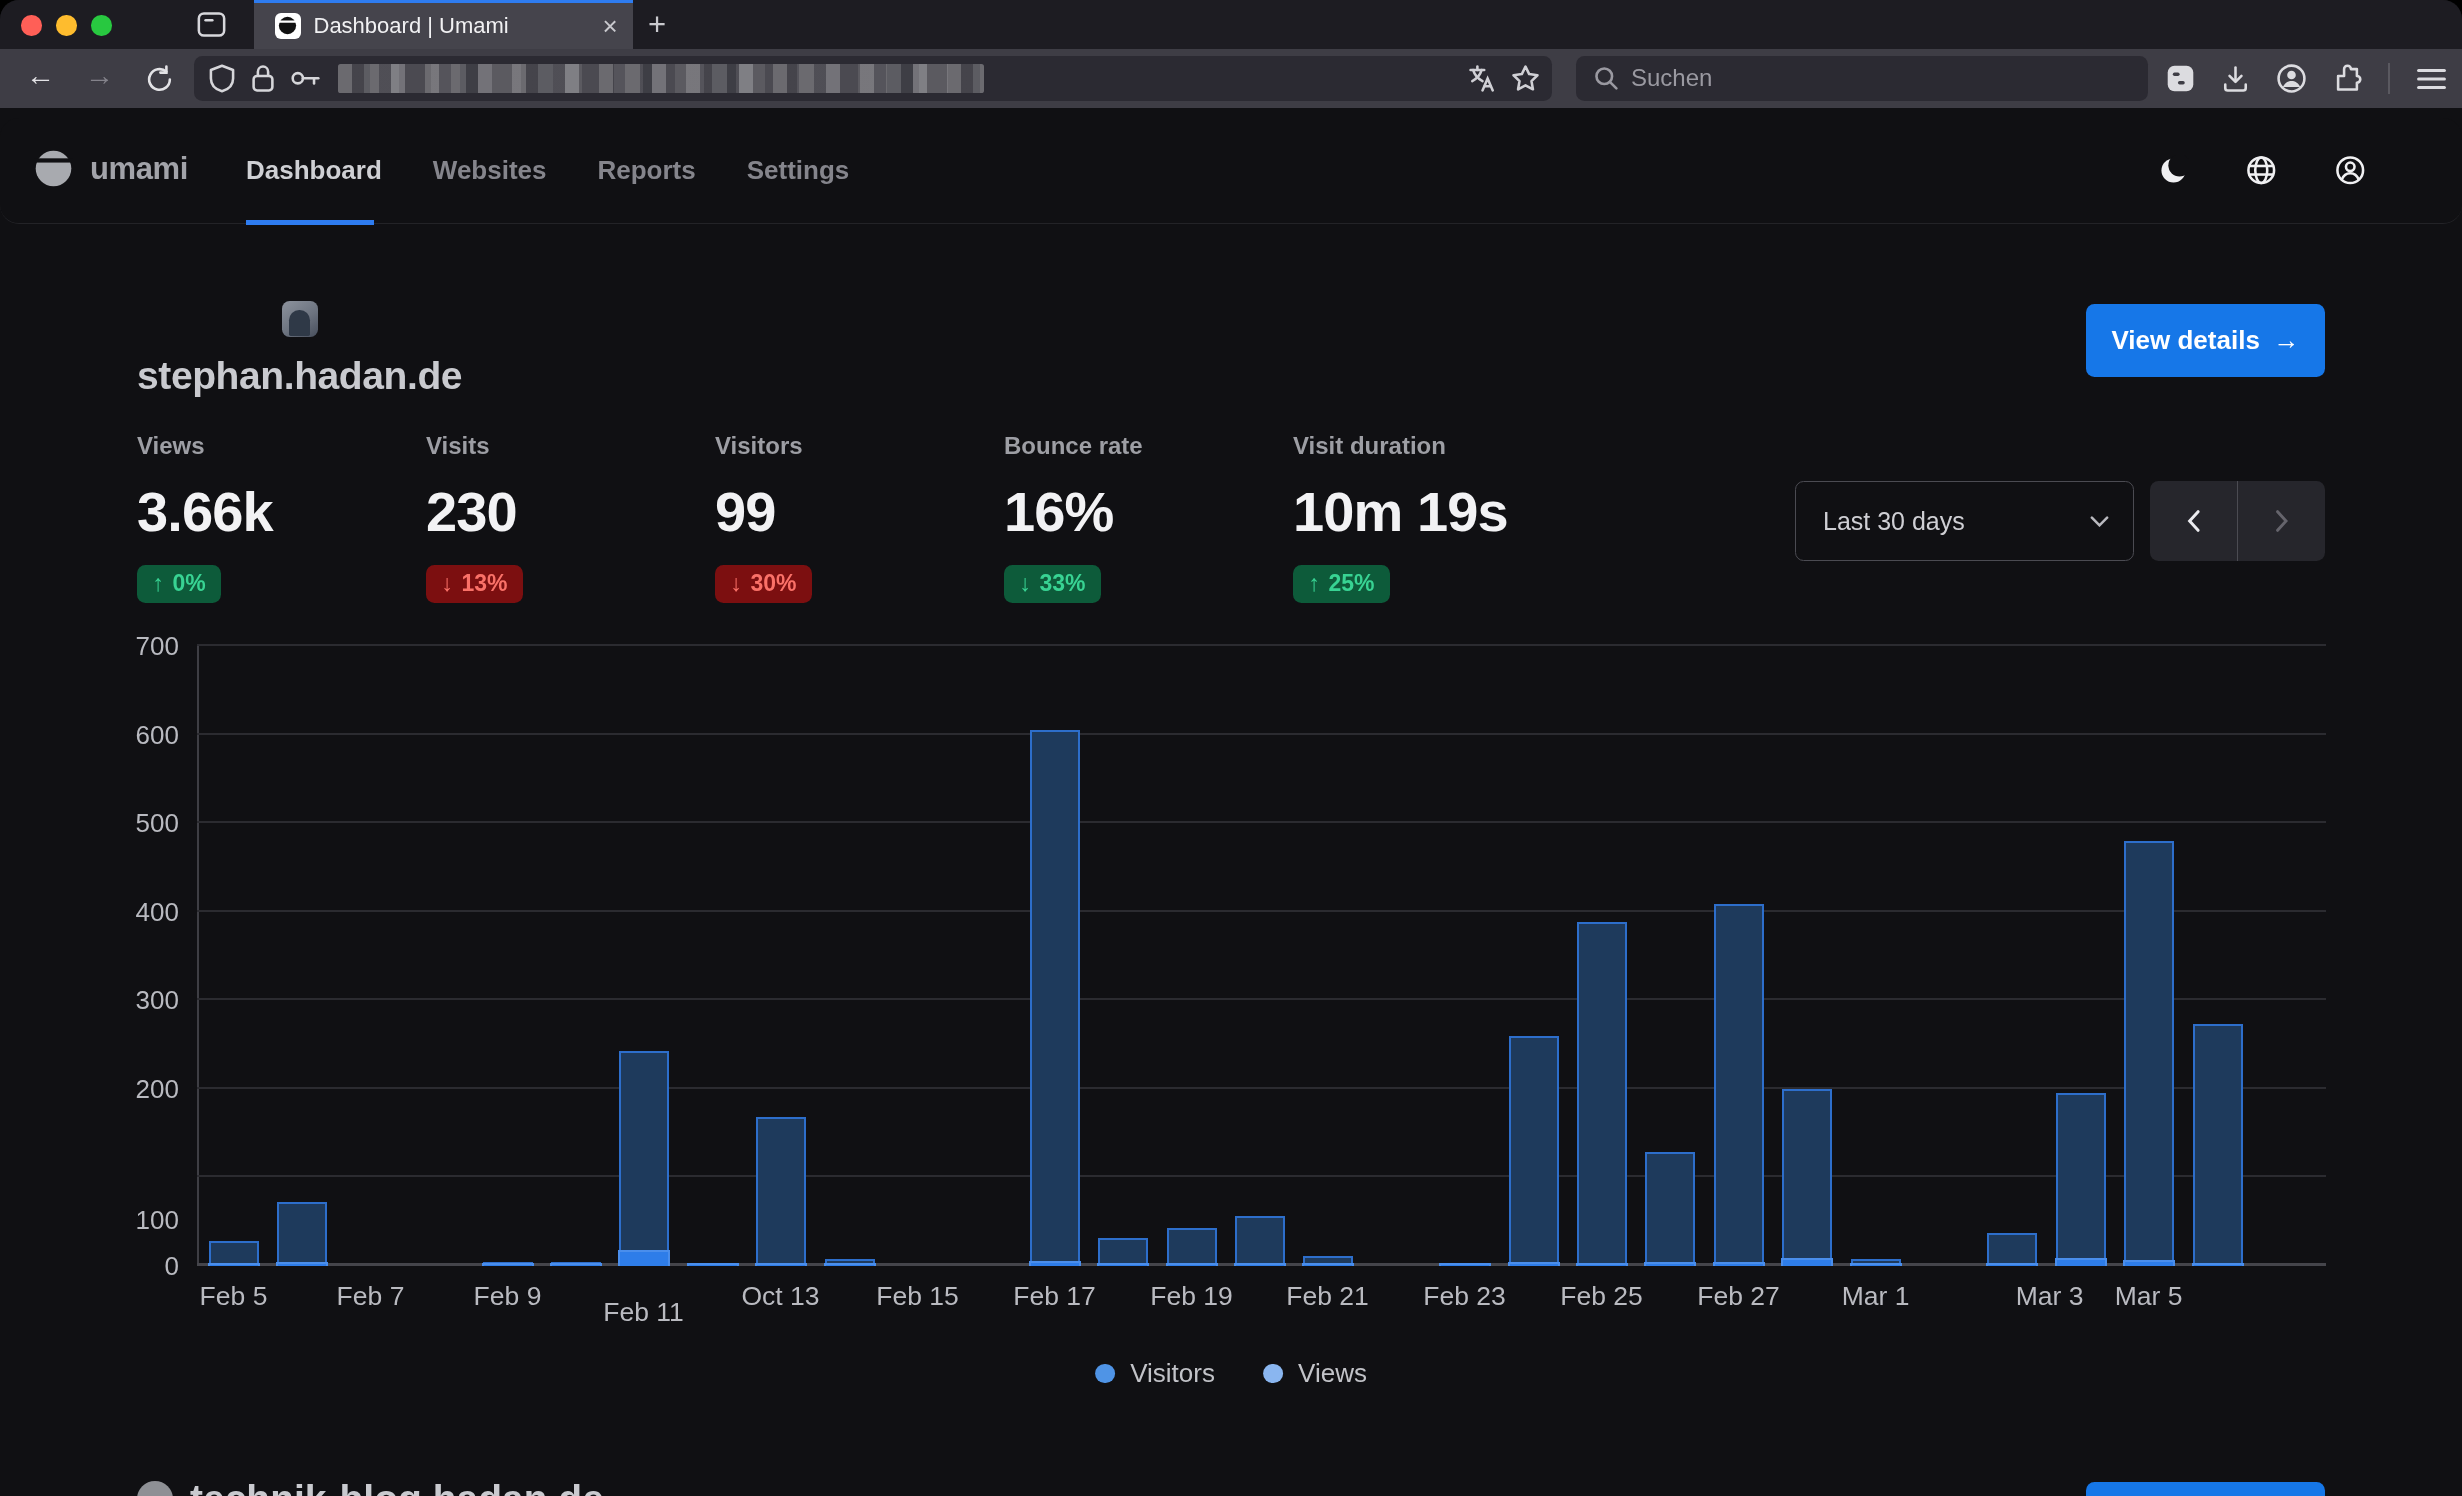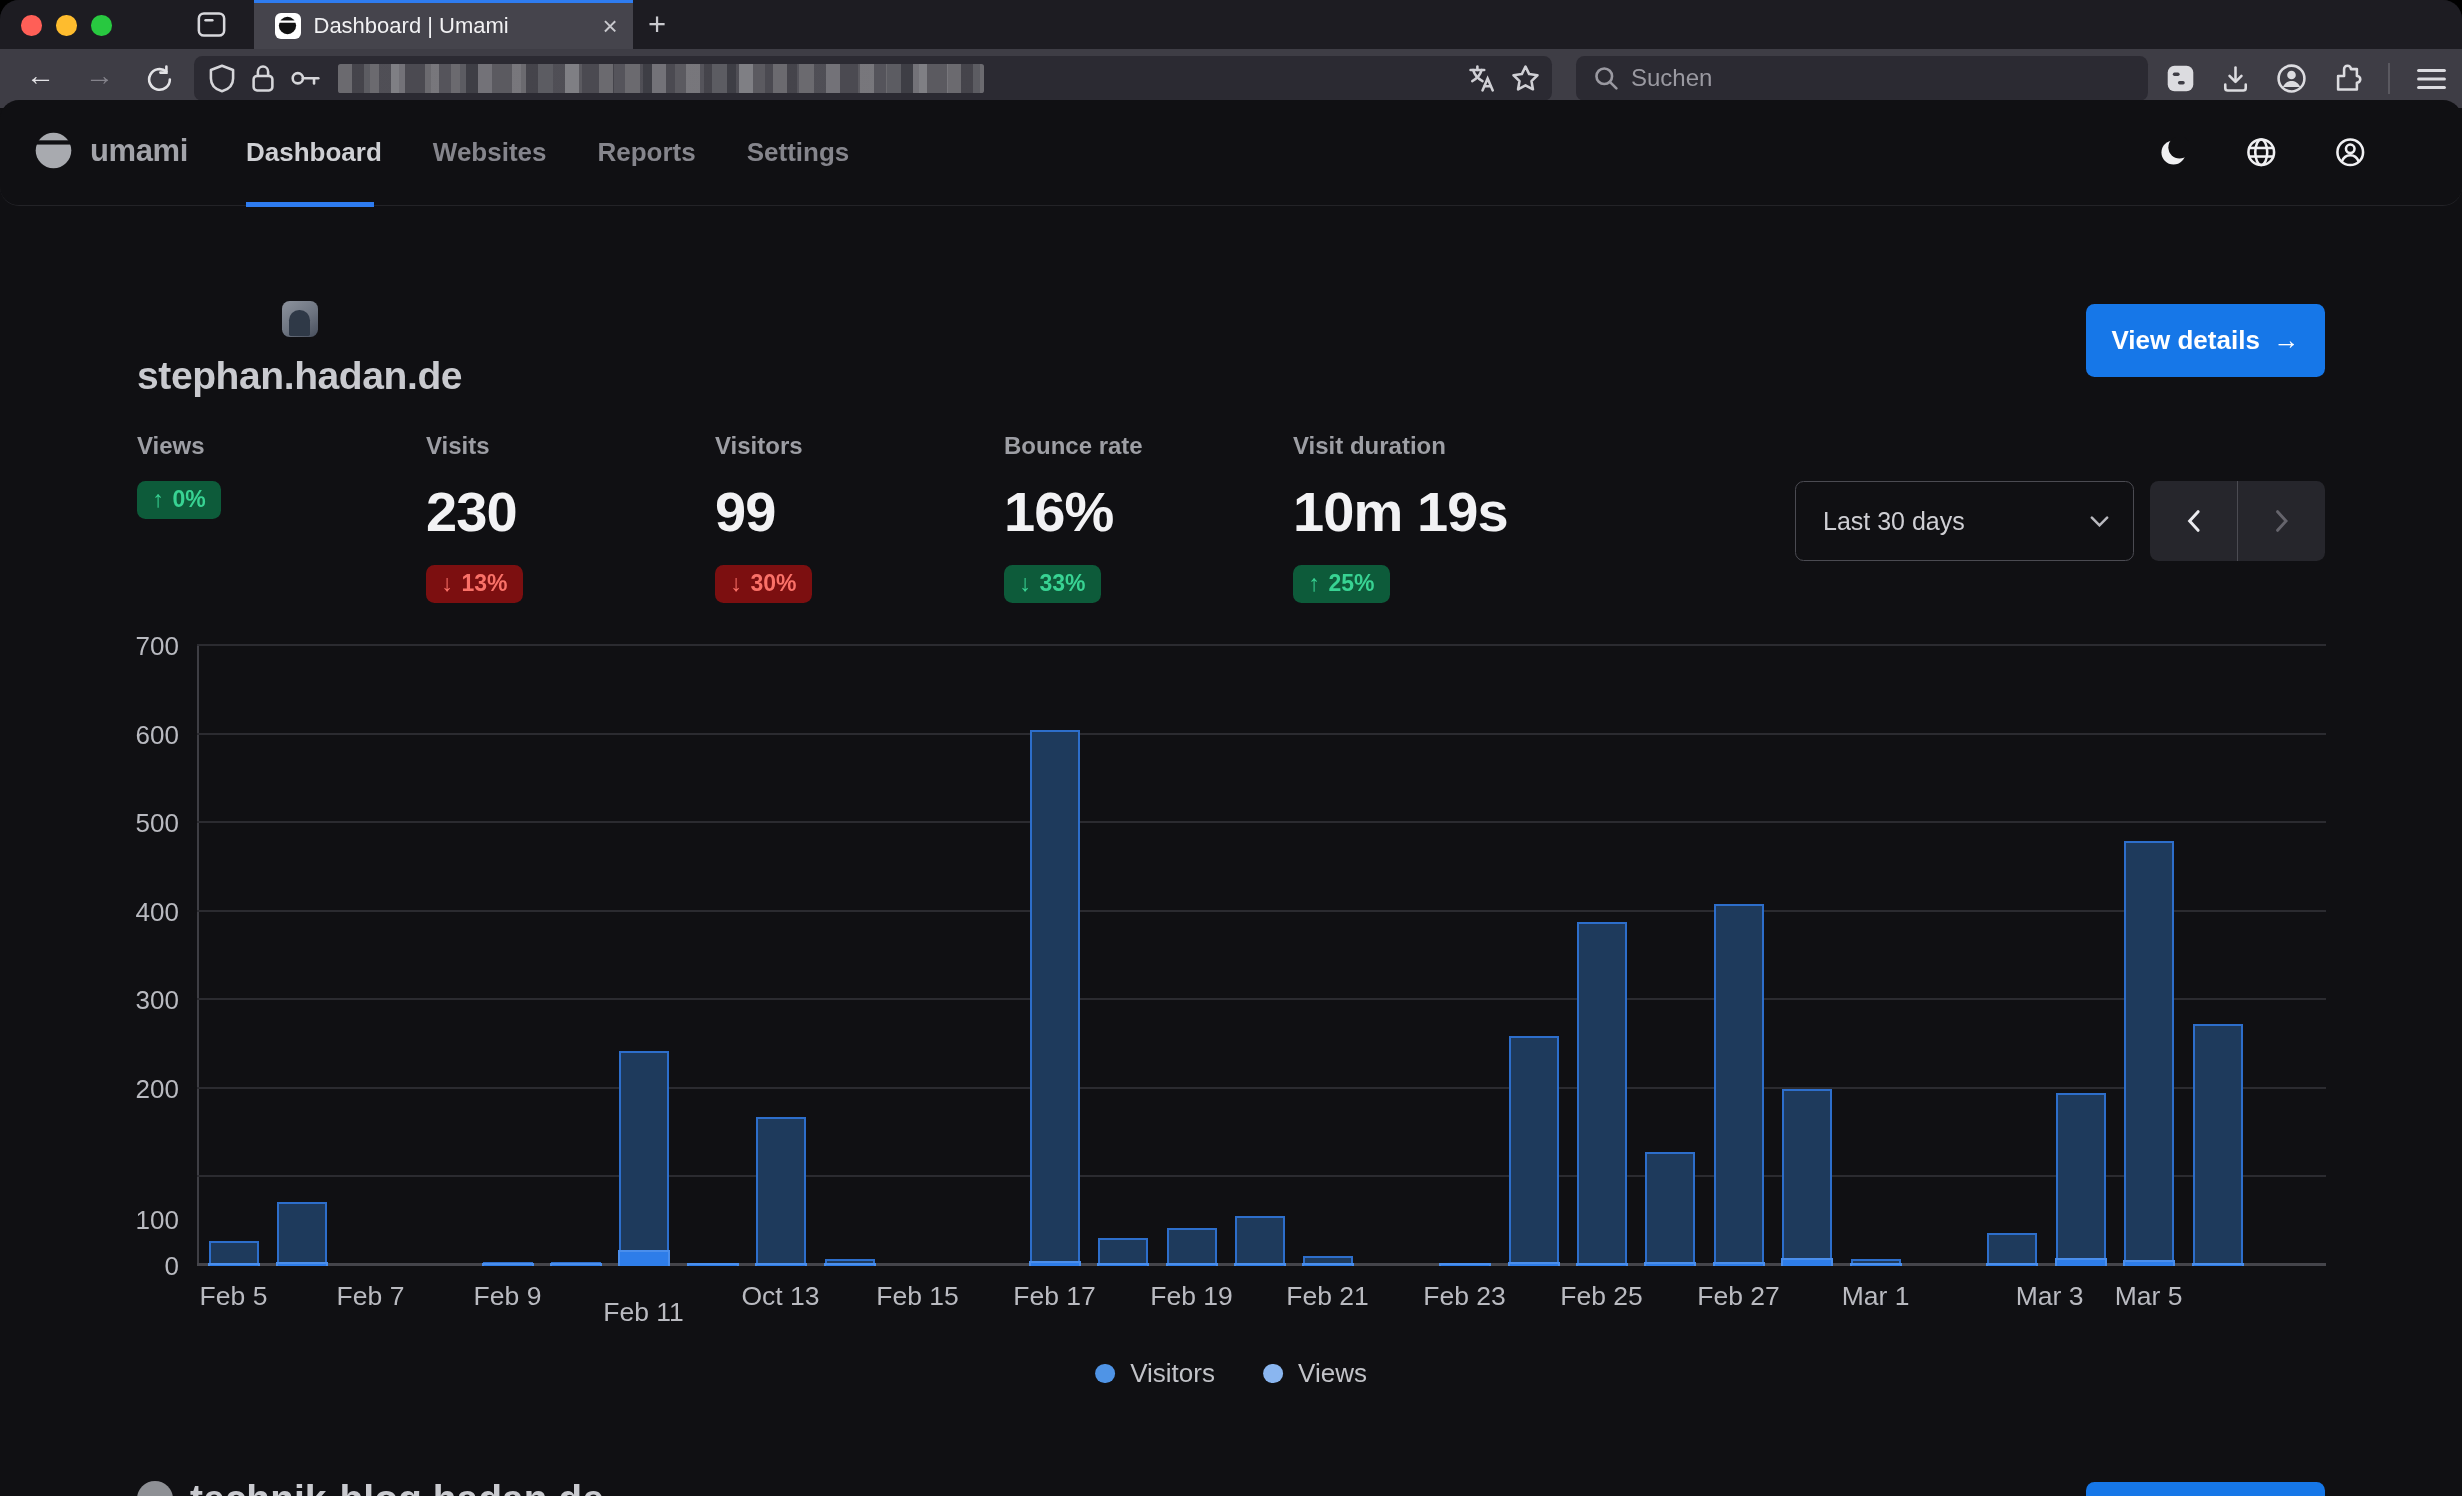--- a/index.html
+++ b/index.html
@@ -34,21 +34,21 @@
        repeating-linear-gradient(90deg, rgba(255,255,255,.06) 0 32px, rgba(255,255,255,.14) 32px 61px);
   }
   .url-right { position:absolute; right:12px; display:flex; align-items:center; gap:13.7px; color:#d0d0d5; }
   .search-field { position:absolute; left:1576px; top:6.8px; width:572px; height:45px; background:#2b2a32; border-radius:8.5px; display:flex; align-items:center; color:#9a99a1; }
   .search-field svg { margin-left:17px; }
   .search-placeholder { margin-left:12px; font-size:24px; }
   .toolbar-right { position:absolute; right:15.4px; top:0; height:59px; display:flex; align-items:center; gap:26px; color:#dcdce0; }
   .tb-divider { width:1.7px; height:31px; background:#5a5960; }
 
   
-  .app-nav { position:absolute; left:0; top:100px; width:100%; height:106px; background:#101013; border-bottom:1.7px solid #232327;border-radius:19px; }
+  .app-nav { position:absolute; left:0; top:118px; width:100%; height:106px; background:#101013; border-bottom:1.7px solid #232327;border-radius:19px; }
   .brand { position:absolute; left:34px; top:31px; display:flex; align-items:center; gap:17px; }
   .brand-name { font-size:31px; font-weight:bold; color:#a2a3a9; letter-spacing:-0.4px; }
   .nav-links { position:absolute; left:246px; top:0; height:104px; display:flex; gap:51px; align-items:center; }
   .nav-link { font-size:26px; font-weight:600; color:#85858c; }
   .nav-link.active { color:#cfd0d4; }
   .nav-underline { position:absolute; left:246px; bottom:-1.7px; width:128px; height:4.3px; background:#2e7cf0; }
   .app-nav-icons { position:absolute; right:96px; top:0; height:104px; display:flex; align-items:center; gap:56px; color:#e8e8ec; }
 
   
   .site-header { position:absolute; left:137px; top:301px; display:flex; align-items:center; gap:17px;flex-direction:column; }
@@ -268,20 +268,21 @@
     <span class="site-title">stephan.hadan.de</span>
   </div>
   <button class="view-details-btn">
     <span>View details</span>
     <span>→</span>
   </button>
 
   <div class="metrics">
     <div class="metric">
       <div class="metric-label">Views</div>
+      <div class="metric-value">3.66k</div>
       <div class="badge positive">
           <span class="badge-arrow">↑</span>
           <span>0%</span>
         </div>
     </div>
     <div class="metric">
       <div class="metric-label">Visits</div>
       <div class="metric-value">230</div>
       <div class="badge negative">
           <span class="badge-arrow">↓</span>

